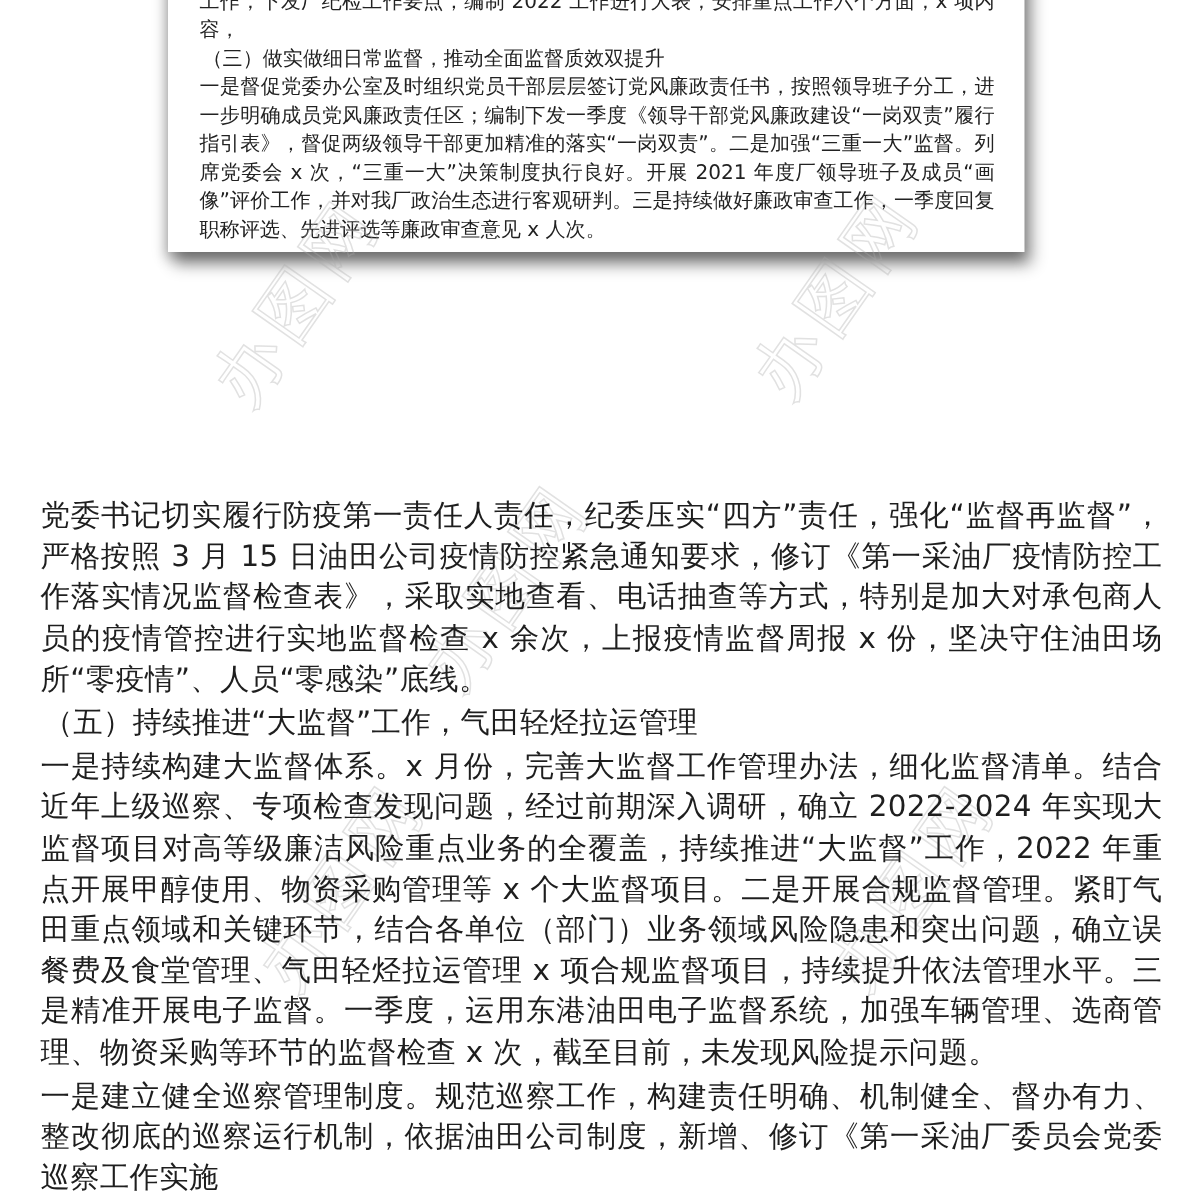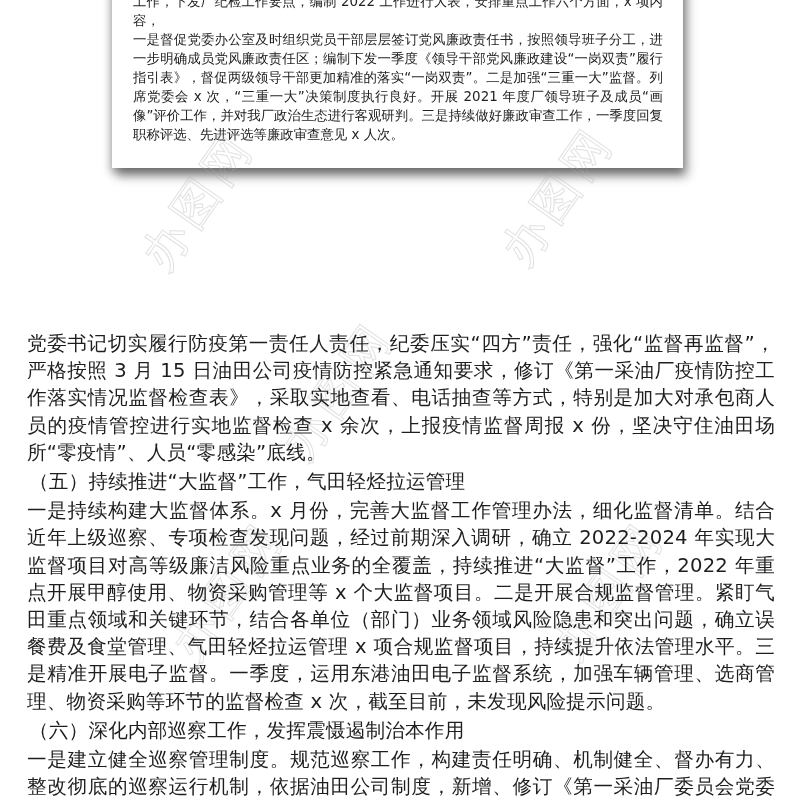--- a/index.html
+++ b/index.html
@@ -81,32 +81,32 @@
     }
   </style>
 </head>
 <body>
 
 <div class="stage">
 
   <div class="preview-card">
     <div class="preview-inner">
       <p>工作，下发厂纪检工作要点，编制 2022 工作进行大表，安排重点工作六个方面，x 项内容，</p>
+      <p class="heading">（三）做实做细日常监督，推动全面监督质效双提升</p>
       <p>一是督促党委办公室及时组织党员干部层层签订党风廉政责任书，按照领导班子分工，进一步明确成员党风廉政责任区；编制下发一季度《领导干部党风廉政建设“一岗双责”履行指引表》，督促两级领导干部更加精准的落实“一岗双责”。二是加强“三重一大”监督。列席党委会 x 次，“三重一大”决策制度执行良好。开展 2021 年度厂领导班子及成员“画像”评价工作，并对我厂政治生态进行客观研判。三是持续做好廉政审查工作，一季度回复职称评选、先进评选等廉政审查意见 x 人次。</p>
 
     </div>
   </div>
 
   <div class="watermark" style="left:120px; top:170px;">办图网</div>
   <div class="watermark" style="left:480px; top:165px;">办图网</div>
   <div class="watermark" style="left:150px; top:560px;">办图网</div>
   <div class="watermark" style="left:530px; top:560px;">办图网</div>
   <div class="watermark" style="left:260px; top:360px;">办图网</div>
 
   <div class="body-text">
     <p>党委书记切实履行防疫第一责任人责任，纪委压实“四方”责任，强化“监督再监督”，严格按照 3 月 15 日油田公司疫情防控紧急通知要求，修订《第一采油厂疫情防控工作落实情况监督检查表》，采取实地查看、电话抽查等方式，特别是加大对承包商人员的疫情管控进行实地监督检查 x 余次，上报疫情监督周报 x 份，坚决守住油田场所“零疫情”、人员“零感染”底线。</p>
     <p class="heading">（五）持续推进“大监督”工作，气田轻烃拉运管理</p>
     <p>一是持续构建大监督体系。x 月份，完善大监督工作管理办法，细化监督清单。结合近年上级巡察、专项检查发现问题，经过前期深入调研，确立 2022-2024 年实现大监督项目对高等级廉洁风险重点业务的全覆盖，持续推进“大监督”工作，2022 年重点开展甲醇使用、物资采购管理等 x 个大监督项目。二是开展合规监督管理。紧盯气田重点领域和关键环节，结合各单位（部门）业务领域风险隐患和突出问题，确立误餐费及食堂管理、气田轻烃拉运管理 x 项合规监督项目，持续提升依法管理水平。三是精准开展电子监督。一季度，运用东港油田电子监督系统，加强车辆管理、选商管理、物资采购等环节的监督检查 x 次，截至目前，未发现风险提示问题。</p>
-    <p class="heading">（六）深化内部巡察工作，发挥震慑遏制治本作用</p>
     <p>一是建立健全巡察管理制度。规范巡察工作，构建责任明确、机制健全、督办有力、整改彻底的巡察运行机制，依据油田公司制度，新增、修订《第一采油厂委员会党委巡察工作实施</p>
   </div>
 
 </div>
 
 </body></html>

